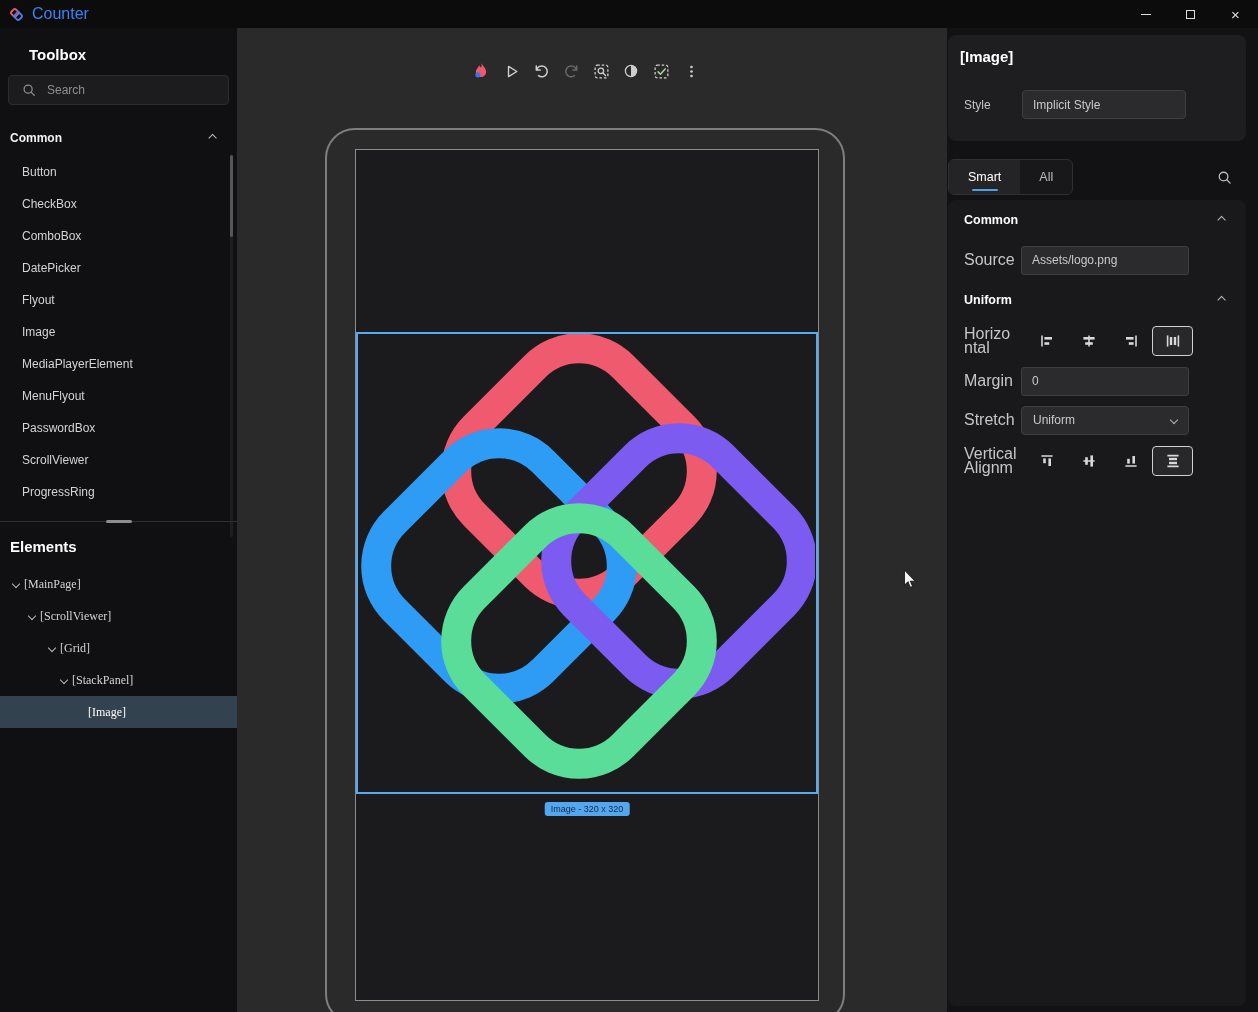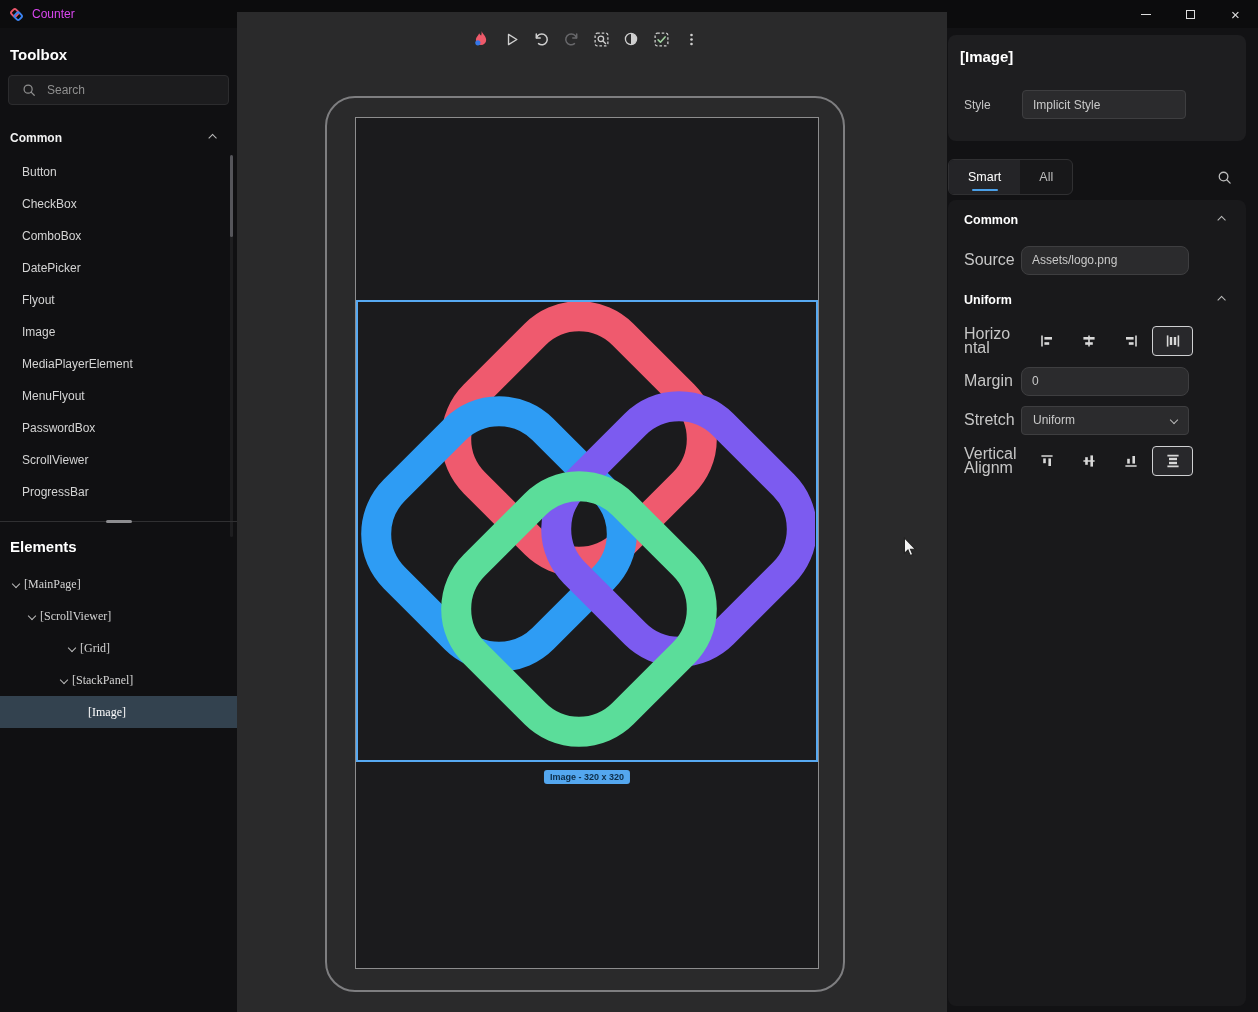--- a/index.html
+++ b/index.html
@@ -2,62 +2,62 @@
 <html><head>
 <meta charset="utf-8">
 <style>
   html,body{margin:0;padding:0;background:#000;}
   #app{position:relative;width:1258px;height:1012px;overflow:hidden;background:#2a2a2b;
        font-family:"Liberation Sans",sans-serif;color:#ddd;-webkit-font-smoothing:antialiased;}
 
   
   #titlebar{position:absolute;left:0;top:0;width:1258px;height:28px;background:#0c0c0d;
             display:flex;align-items:center;padding-left:9px;box-sizing:border-box;}
-  #titlebar .app-title{font-size:12px;color:#d946ef;margin-left:8px;}
+  #titlebar .app-title{font-size:16px;color:#3b82f6;margin-left:8px;}
   #win-controls{margin-left:auto;display:flex;height:28px;}
   .win-btn{width:45px;height:28px;display:flex;align-items:center;justify-content:center;color:#dedede;}
   .min-glyph{display:block;width:10px;height:1px;background:#dedede;}
   .max-glyph{display:block;width:9px;height:9px;border:1px solid #dedede;box-sizing:border-box;}
   .close-glyph{font-size:15px;line-height:1;color:#dedede;}
 
   
   #left{position:absolute;left:0;top:28px;bottom:0;width:237px;background:#101012;}
   .panel-title{position:absolute;left:10px;font-size:15px;font-weight:bold;color:#fff;}
-  #toolbox-title{top:18px;}
+  #toolbox-title{top:18px;margin-left:19px;}
   #search-box{position:absolute;left:8px;top:47px;width:221px;height:30px;background:#1c1c1e;
               border:1px solid #2c2c2e;border-radius:4px;display:flex;align-items:center;gap:9px;
               padding:0 13px;box-sizing:border-box;color:#8f8f8f;}
   #search-box input{flex:1;background:transparent;border:0;outline:0;color:#cfcfcf;
                     font:12px "Liberation Sans",sans-serif;min-width:0;}
   #search-box input::placeholder{color:#8f8f8f;}
   .section-header{display:flex;align-items:center;justify-content:space-between;
                   font-size:12px;font-weight:bold;color:#f2f2f2;}
   #common-header{position:absolute;left:10px;right:20px;top:100px;height:20px;}
   #toolbox-list{position:absolute;left:0;right:6px;top:128px;}
   .tb-item{height:32px;line-height:32px;padding-left:22px;font-size:12px;color:#d4d4d4;white-space:nowrap;}
   #toolbox-track{position:absolute;right:4px;top:127px;width:3px;height:382px;background:#1e1e20;border-radius:2px;}
   #toolbox-thumb{position:absolute;right:4px;top:127px;width:3px;height:82px;background:#55555a;border-radius:2px;}
   #splitter{position:absolute;left:0;right:0;top:489px;height:9px;display:flex;align-items:center;justify-content:center;}
   #splitter::before{content:"";position:absolute;left:0;right:0;top:4px;height:1px;background:#303032;}
   .grip{width:26px;height:3px;border-radius:2px;background:#8d8d90;z-index:1;}
   #elements-title{top:510px;}
   #tree{position:absolute;left:0;right:0;top:540px;font-family:Liberation Serif, serif;}
   .tree-row{height:32px;display:flex;align-items:center;font-size:12px;color:#d4d4d4;}
   .tree-row.selected{background:#33424f;color:#fff;}
-  .d0{padding-left:8px}.d1{padding-left:24px}.d2{padding-left:64px}.d3{padding-left:56px}.d4{padding-left:72px}
+  .d0{padding-left:8px}.d1{padding-left:24px}.d2{padding-left:44px}.d3{padding-left:56px}.d4{padding-left:72px}
   .tw{width:16px;display:flex;justify-content:center;align-items:center;}
 
   
   .chev{display:inline-block;width:6px;height:6px;border-left:1.5px solid #b9b9b9;
         border-bottom:1.5px solid #b9b9b9;box-sizing:border-box;}
   .chev.up{transform:rotate(135deg) translate(1px,1px);}
   .chev.down{transform:rotate(-45deg);}
 
   
-  #canvas{position:absolute;left:237px;top:12px;width:710px;bottom:0;background:#2a2a2b;font-weight:bold;}
+  #canvas{position:absolute;left:237px;top:44px;width:710px;bottom:0;background:#2a2a2b;}
   #canvas-toolbar{position:absolute;top:16px;left:349px;transform:translateX(-50%);
                   display:flex;gap:8px;align-items:center;}
   .tool-btn{width:22px;height:22px;display:flex;align-items:center;justify-content:center;color:#cfcfcf;}
   .tool-btn.disabled{color:#68686b;}
   #device-frame{position:absolute;left:88px;top:84px;width:520px;height:896px;
                 border:2px solid #7e7e80;border-radius:30px;box-sizing:border-box;}
   #screen{position:absolute;left:118px;top:105px;width:464px;height:852px;background:#1b1b1d;
           border:1px solid rgba(235,235,235,.55);box-sizing:border-box;}
   #image-selection{position:absolute;left:119px;top:288px;width:462px;height:462px;
                    border:2px solid #57a9f2;box-sizing:border-box;}
@@ -87,21 +87,21 @@
   #card-props{top:172px;height:806px;background:#19191b;}
   .sec-header{position:absolute;left:16px;right:20px;display:flex;justify-content:space-between;
               align-items:center;font-size:12.5px;font-weight:bold;color:#fff;height:20px;}
   #common-sec{top:10px;}
   #layout-sec{top:90px;}
   .l-row{position:absolute;left:16px;right:12px;height:30px;display:flex;align-items:center;}
   .row-label{width:57px;flex:none;font-size:16px;color:#c6c6c6;line-height:14px;}
   #row-source{top:45px;} #row-horizontal{top:126px;} #row-margin{top:166px;}
   #row-stretch{top:205px;} #row-vertical{top:246px;}
   .row-input{position:relative;width:168px;height:29px;background:#2b2b2d;border:1px solid #3e3e40;
-             border-radius:8px;color:#c9c9c9;font:12px "Liberation Sans",sans-serif;padding:9px 10px;
+             border-radius:3px;color:#c9c9c9;font:12px "Liberation Sans",sans-serif;padding:9px 10px;
              box-sizing:border-box;outline:0;}
   .row-select{width:168px;height:29px;background:#2b2b2d;border:1px solid #3e3e40;border-radius:4px;
               color:#c9c9c9;font-size:12px;display:flex;align-items:center;justify-content:space-between;
               padding:0 11px;box-sizing:border-box;}
   .btn-group{display:flex;gap:1px;margin-left:5px;}
   .align-btn{width:41px;height:30px;display:flex;align-items:center;justify-content:center;
              border:1px solid transparent;border-radius:4px;color:#d8d8d8;box-sizing:border-box;}
   .align-btn.selected{border-color:#cfd0d2;background:#28282b;}
   .rot90 svg{transform:rotate(90deg);}
 </style>
@@ -153,21 +153,21 @@
       <div class="tb-item">Button</div>
       <div class="tb-item">CheckBox</div>
       <div class="tb-item">ComboBox</div>
       <div class="tb-item">DatePicker</div>
       <div class="tb-item">Flyout</div>
       <div class="tb-item">Image</div>
       <div class="tb-item">MediaPlayerElement</div>
       <div class="tb-item">MenuFlyout</div>
       <div class="tb-item">PasswordBox</div>
       <div class="tb-item">ScrollViewer</div>
-      <div class="tb-item">ProgressBar</div>
+      <div class="tb-item">ProgressRing</div>
     </div>
     <div id="toolbox-track"></div>
     <div id="toolbox-thumb"></div>
 
     <div id="splitter">
       <span class="grip"></span>
     </div>
 
     <div class="panel-title" id="elements-title">Elements</div>
 

